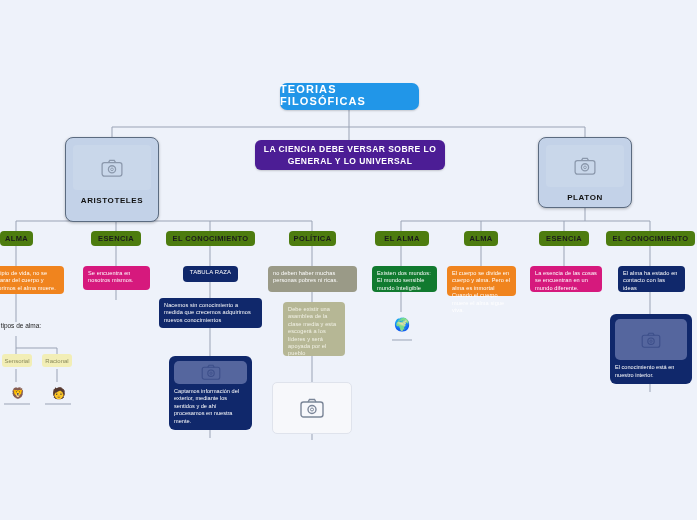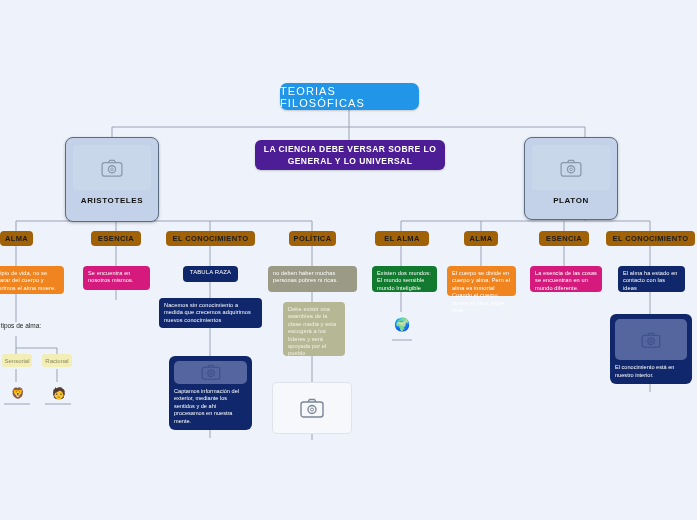--- a/index.html
+++ b/index.html
@@ -9,22 +9,22 @@
     font-family:"Liberation Sans", sans-serif;
     overflow:hidden;
     position:relative;
   }
   #canvas{position:absolute;left:0;top:0;width:697px;height:520px;}
   .node{position:absolute;box-sizing:border-box;}
 
   
   .root{
     background:#2196e8;color:#fff;border-radius:7px;
-    font-size:11px;font-weight:normal;letter-spacing:1.1px;
-    display:flex;align-items:center;justify-content:center;
+    font-size:11px;font-weight:bold;letter-spacing:1.1px;
+    display:flex;align-items:flex-start;justify-content:center;
     box-shadow:0 1px 2px rgba(0,0,0,.18);
   }
   
   .center-orange{
     background:#4c1d95;color:#fff;border-radius:6px;
     font-size:8.5px;font-weight:bold;letter-spacing:.45px;line-height:12px;
     display:flex;align-items:center;justify-content:center;text-align:center;
     padding:4px 8px;box-shadow:0 1px 2px rgba(0,0,0,.18);
   }
   
@@ -36,21 +36,21 @@
   .philo .imgbox{
     width:100%;height:45px;background:#c9d7ea;border-radius:4px;
     display:flex;align-items:center;justify-content:center;
   }
   .philo .plabel{
     font-size:8px;font-weight:bold;color:#111;letter-spacing:.6px;
     margin-top:6px;margin-bottom:1px;
   }
   
   .pill{
-    background:#a16207;color:#1b1b1b;border-radius:4px;
+    background:#4d7c0f;color:#1b1b1b;border-radius:4px;
     font-size:7.5px;font-weight:bold;letter-spacing:.35px;
     display:flex;align-items:center;justify-content:center;
     padding:2px 14px;white-space:nowrap;
   }
   .pill-sm{
     background:#f2eeb6;color:#8a8a5c;border-radius:3px;
     font-size:6px;display:flex;align-items:center;justify-content:center;
     padding:2px 4px;white-space:nowrap;
   }
   
@@ -165,21 +165,21 @@
     <svg class="cam" width="22" height="18" viewBox="0 0 24 20">
       <rect x="1" y="4" width="22" height="15" rx="2.5" fill="none" stroke="#8b98ac" stroke-width="1.4"></rect>
       <path d="M8 4 L9.5 1.5 L14.5 1.5 L16 4" fill="none" stroke="#8b98ac" stroke-width="1.4"></path>
       <circle cx="12" cy="11.5" r="4" fill="none" stroke="#8b98ac" stroke-width="1.4"></circle>
       <circle cx="12" cy="11.5" r="1.5" fill="none" stroke="#8b98ac" stroke-width="1"></circle>
     </svg>
   </div>
   <div class="plabel">ARISTOTELES</div>
 </div>
 
-<div class="node philo" style="left:524px;top:137px;width:94px;height:83px;">
+<div class="node philo" style="left:538px;top:137px;width:94px;height:71px;">
   <div class="imgbox">
     <svg class="cam" width="22" height="18" viewBox="0 0 24 20">
       <rect x="1" y="4" width="22" height="15" rx="2.5" fill="none" stroke="#8b98ac" stroke-width="1.4"></rect>
       <path d="M8 4 L9.5 1.5 L14.5 1.5 L16 4" fill="none" stroke="#8b98ac" stroke-width="1.4"></path>
       <circle cx="12" cy="11.5" r="4" fill="none" stroke="#8b98ac" stroke-width="1.4"></circle>
       <circle cx="12" cy="11.5" r="1.5" fill="none" stroke="#8b98ac" stroke-width="1"></circle>
     </svg>
   </div>
   <div class="plabel">PLATON</div>
 </div>

